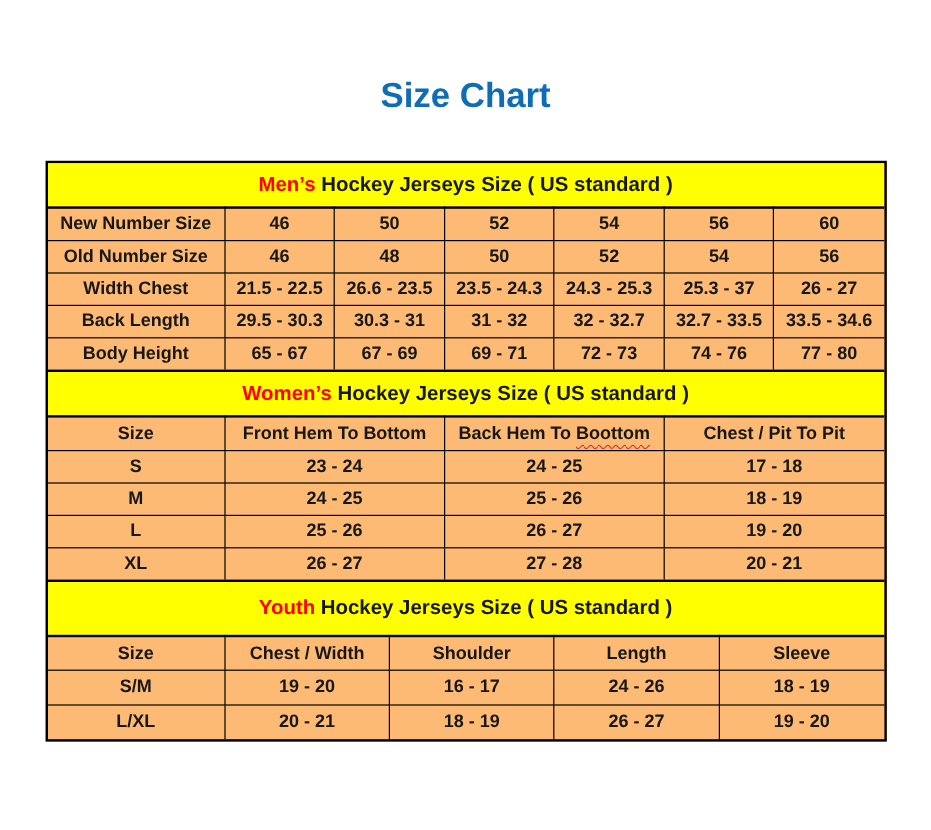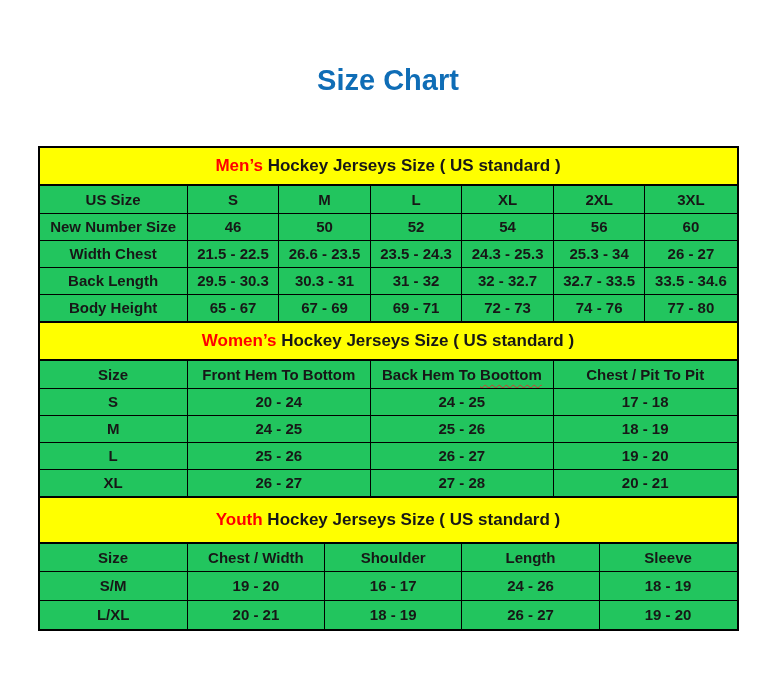--- a/index.html
+++ b/index.html
@@ -19,23 +19,23 @@
     text-align:center;
     color:var(--title-blue);
     font-size:29px;
     font-weight:700;
     letter-spacing:0px;
     padding-top:64px;
     padding-bottom:33px;
   }
   .chart{
     width:701px;
-    margin:16px auto;
+    margin:4px auto;
     border:2px solid var(--border-black);
-    background:#22c55e;
+    background:#fdba74;
   }
   .section + .section{border-top:2px solid var(--border-black);}
   table{
     width:100%;
     border-collapse:collapse;
     border:hidden;
     table-layout:fixed;
   }
   td,th{
     border:1px solid var(--border-black);
@@ -89,44 +89,44 @@
           <col class="c-val">
         <col class="c-val">
           <col class="c-val">
           <col class="c-val">
       </colgroup>
       <tbody>
           <tr>
         <th class="band" colspan="7"><span class="red">Men’s</span><span> Hockey Jerseys Size ( US standard )</span></th>
       </tr>
       <tr>
-        <th class="colhead">US Size</th>
-        <th class="colhead">S</th>
-        <th class="colhead">M</th>
-        <th class="colhead">L</th>
-        <th class="colhead">XL</th>
-        <th class="colhead">2XL</th>
-        <th class="colhead">3XL</th>
-      </tr>
-      <tr>
         <td>New Number Size</td>
         <td>46</td>
         <td>50</td>
         <td>52</td>
         <td>54</td>
         <td>56</td>
         <td>60</td>
       </tr>
       <tr>
+        <td>Old Number Size</td>
+        <td>46</td>
+        <td>48</td>
+        <td>50</td>
+        <td>52</td>
+        <td>54</td>
+        <td>56</td>
+      </tr>
+      <tr>
         <td>Width Chest</td>
         <td>21.5 - 22.5</td>
         <td>26.6 - 23.5</td>
         <td>23.5 - 24.3</td>
         <td>24.3 - 25.3</td>
-        <td>25.3 - 34</td>
+        <td>25.3 - 37</td>
         <td>26 - 27</td>
       </tr>
       <tr>
         <td>Back Length</td>
         <td>29.5 - 30.3</td>
         <td>30.3 - 31</td>
         <td>31 - 32</td>
         <td>32 - 32.7</td>
         <td>32.7 - 33.5</td>
         <td>33.5 - 34.6</td>
@@ -157,21 +157,21 @@
         <th class="band" colspan="4"><span class="red">Women’s</span><span> Hockey Jerseys Size ( US standard )</span></th>
       </tr>
       <tr>
         <th class="colhead">Size</th>
         <th class="colhead">Front Hem To Bottom</th>
         <th class="colhead"><span>Back Hem To </span><span class="squiggle">Boottom</span></th>
         <th class="colhead">Chest / Pit To Pit</th>
       </tr>
       <tr>
         <td>S</td>
-        <td>20 - 24</td>
+        <td>23 - 24</td>
         <td>24 - 25</td>
         <td>17 - 18</td>
       </tr>
       <tr>
         <td>M</td>
         <td>24 - 25</td>
         <td>25 - 26</td>
         <td>18 - 19</td>
       </tr>
       <tr>

